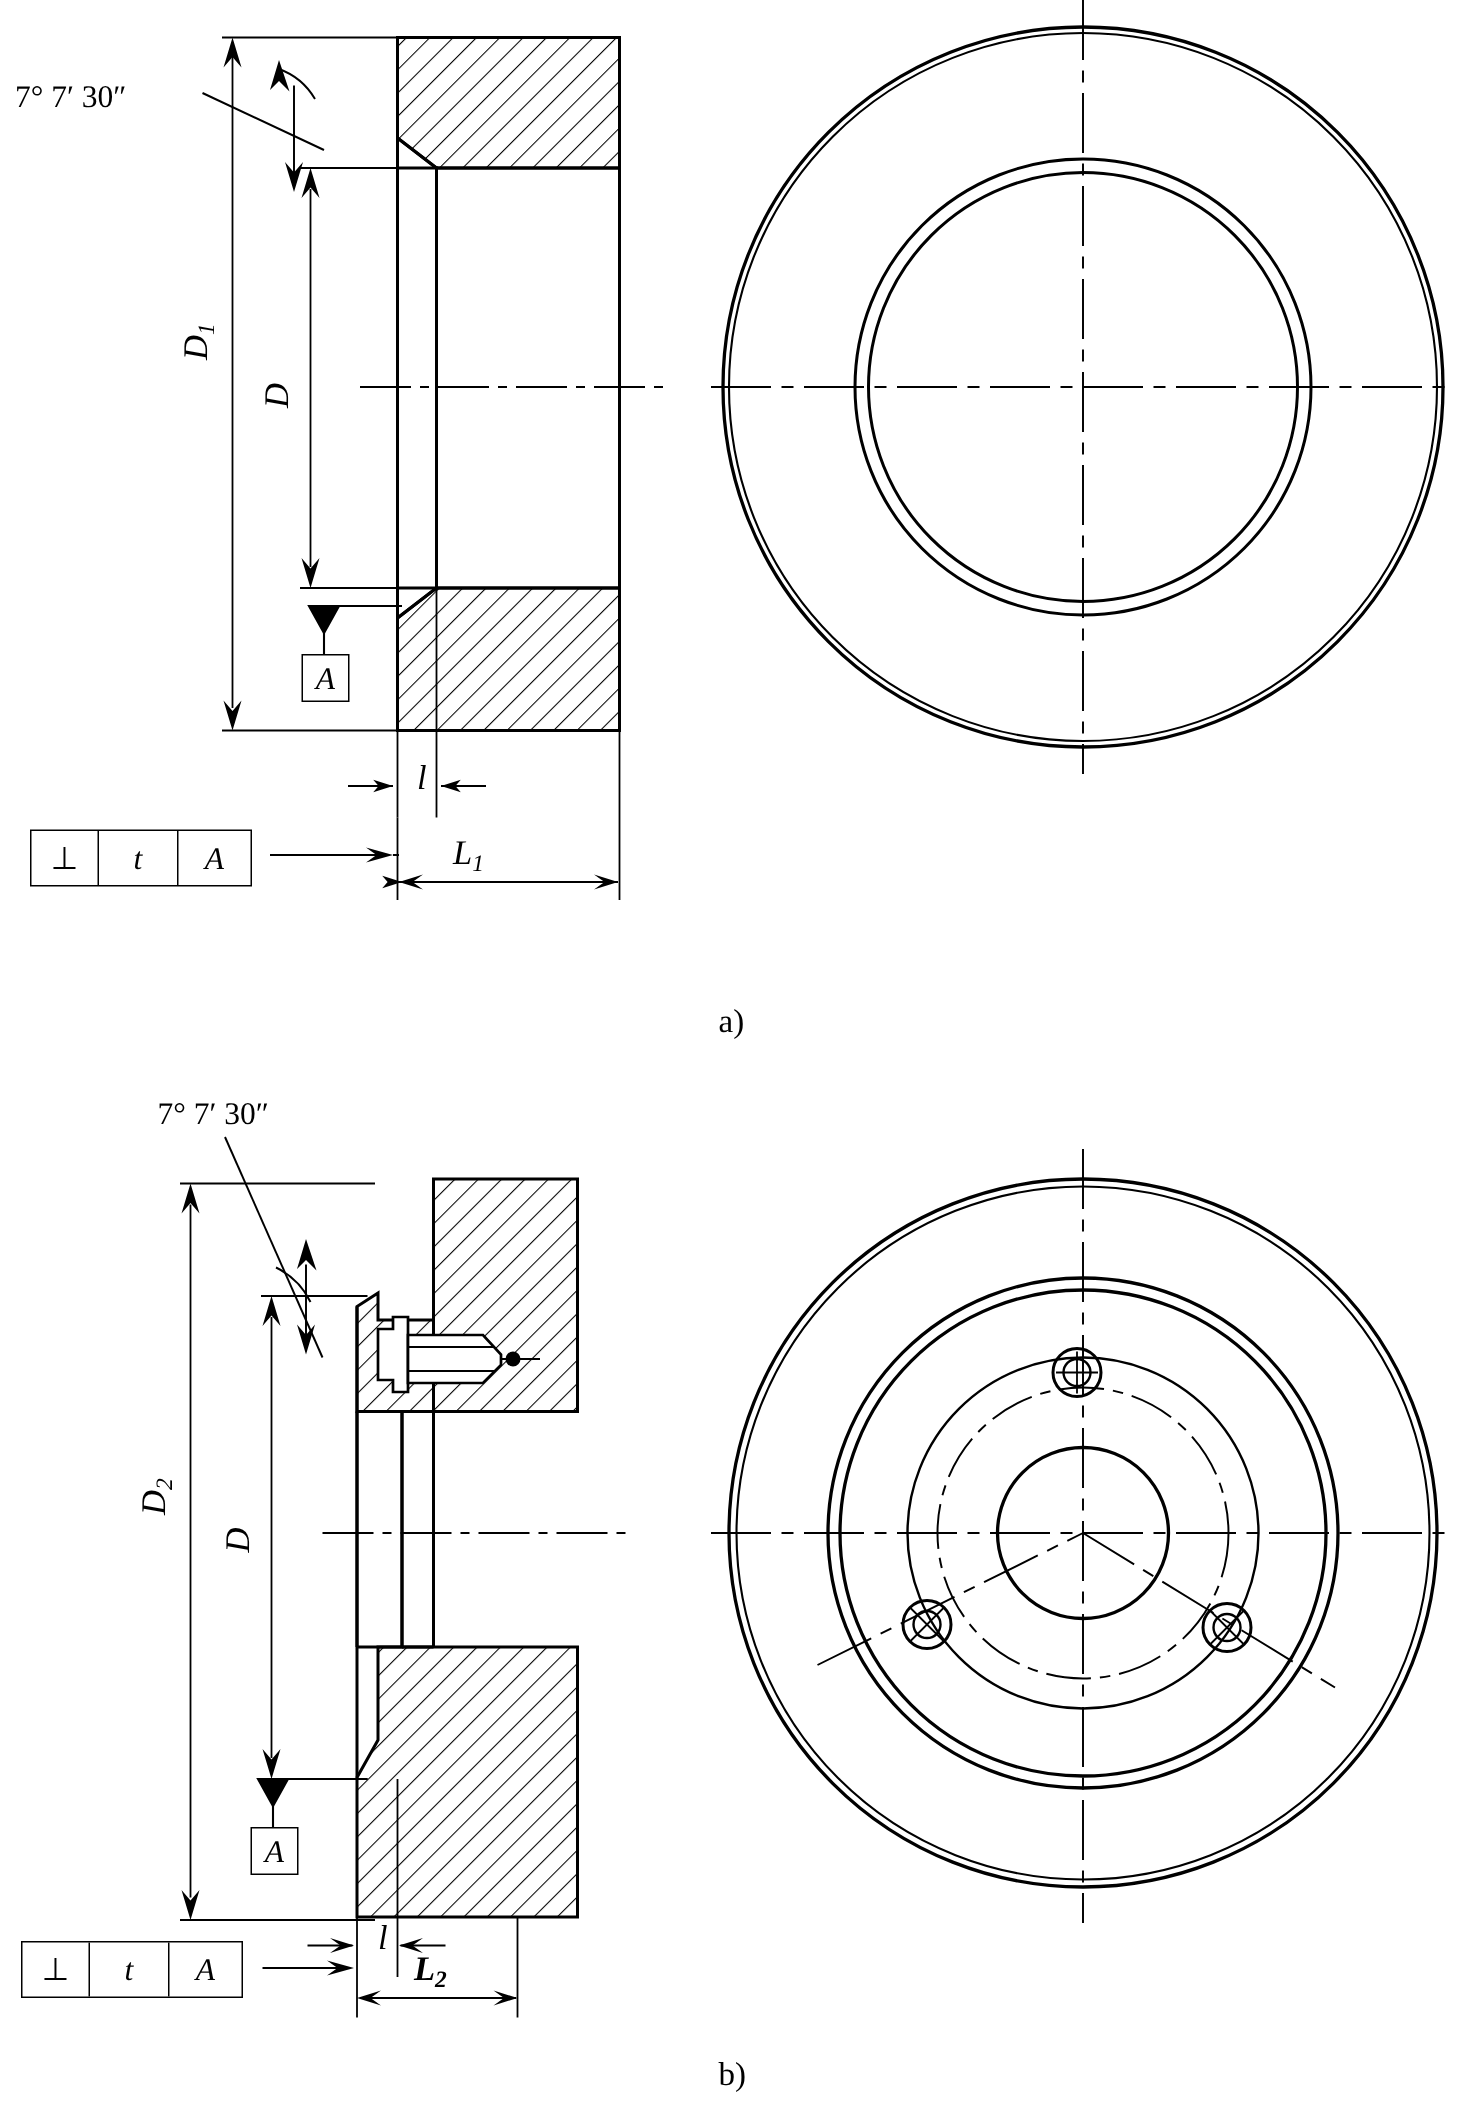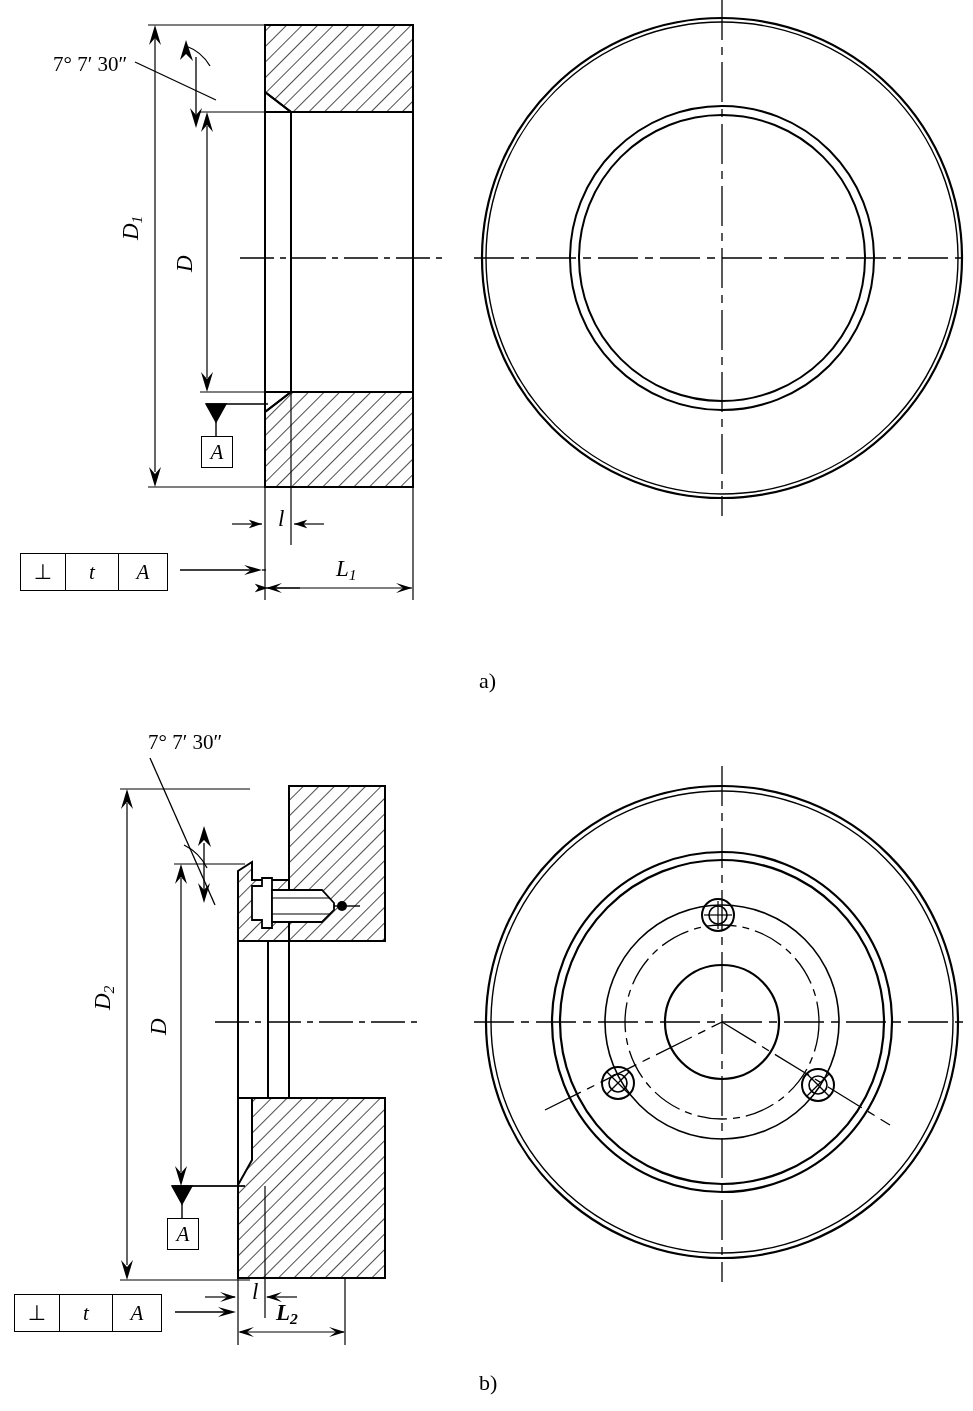--- a/index.html
+++ b/index.html
@@ -2,21 +2,21 @@
 <html><head>
 <meta charset="utf-8">
 <style>
   html,body{margin:0;padding:0;background:#ffffff;}
   body{font-family:"Liberation Serif",serif;color:#000;}
   #page{position:relative;width:973px;height:1411px;overflow:hidden;background:#fff;}
   .lbl{position:absolute;white-space:nowrap;font-family:"Liberation Serif",serif;}
   .ital{font-style:italic;}
   .sub{font-size:0.68em;vertical-align:-0.28em;font-style:italic;}
   .fig-letter{font-size:22px;}
-  .ang{font-size:21px;margin-left:43px;}
+  .ang{font-size:21px;}
   .dim{font-size:23px;}
   .boxed-A{position:absolute;border:1.6px solid #000;width:30px;height:30px;
            display:flex;align-items:center;justify-content:center;font-style:italic;font-size:21px;background:#fff;}
   .fcf{position:absolute;display:flex;border:1.6px solid #000;background:#fff;height:36px;}
   .fcf div{display:flex;align-items:center;justify-content:center;border-right:1.6px solid #000;font-size:21px;}
   .fcf div:last-child{border-right:none;}
   .fcf .c0{width:44px;}
   .fcf .c1{width:52px;font-style:italic;}
   .fcf .c2{width:48px;font-style:italic;}
   svg{position:absolute;left:0;top:0;}
@@ -240,21 +240,21 @@
 
   <div class="lbl ang" style="left:10px;top:52px;">7° 7′ 30″</div>
 
   <div class="lbl dim" style="left:118px;top:240px;transform:rotate(-90deg);transform-origin:left top;">
     <span class="ital">D</span><span class="sub">1</span>
   </div>
   <div class="lbl dim" style="left:172px;top:272px;transform:rotate(-90deg);transform-origin:left top;">
     <span class="ital">D</span>
   </div>
   <div class="lbl dim" style="left:278px;top:506px;"><span class="ital">l</span></div>
-  <div class="lbl dim" style="left:336px;top:556px;">
+  <div class="lbl dim" style="left:302px;top:556px;">
     <span class="ital">L</span><span class="sub">1</span>
   </div>
 
   <div class="boxed-A" style="left:201px;top:436px;">A</div>
 
   <div class="fcf" style="left:20px;top:553px;">
     <div class="c0">⊥</div>
     <div class="c1">t</div>
     <div class="c2">A</div>
   </div>

